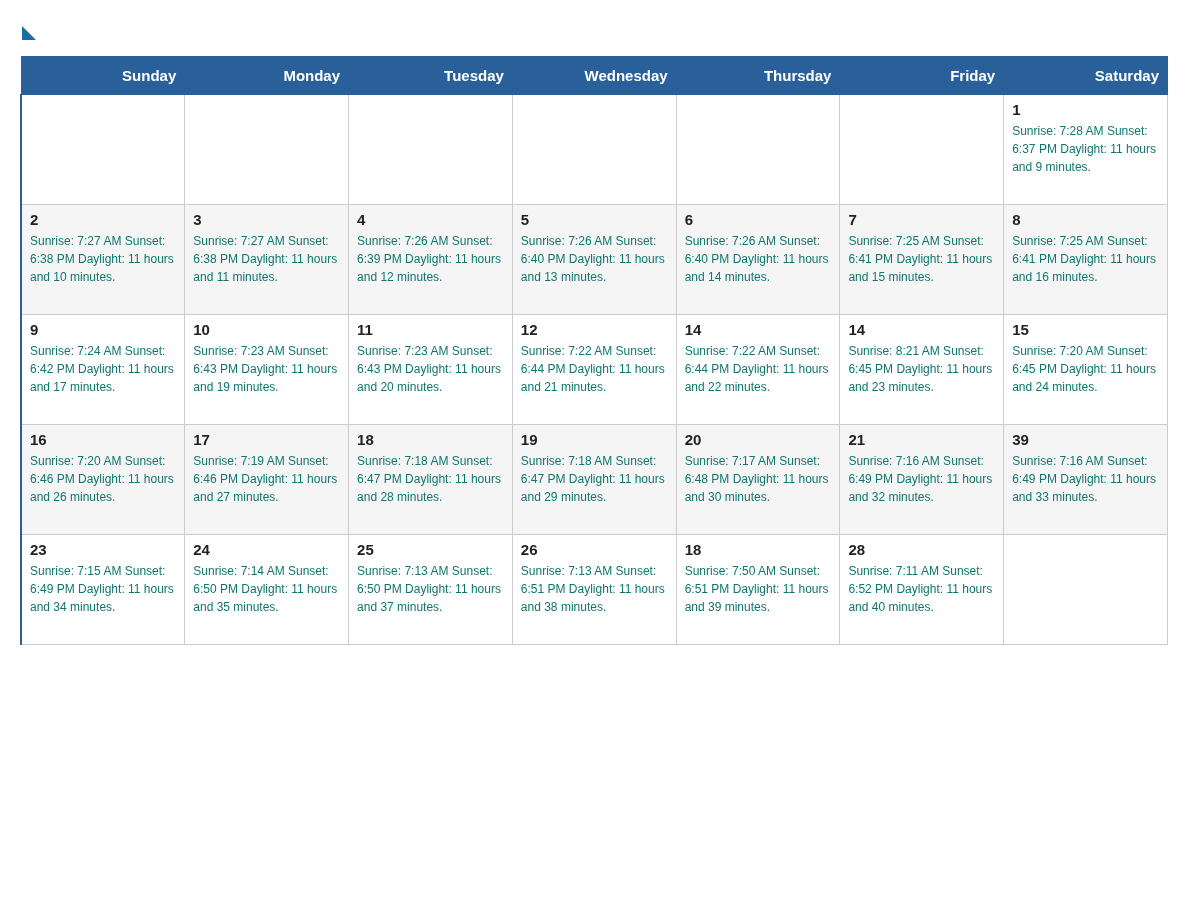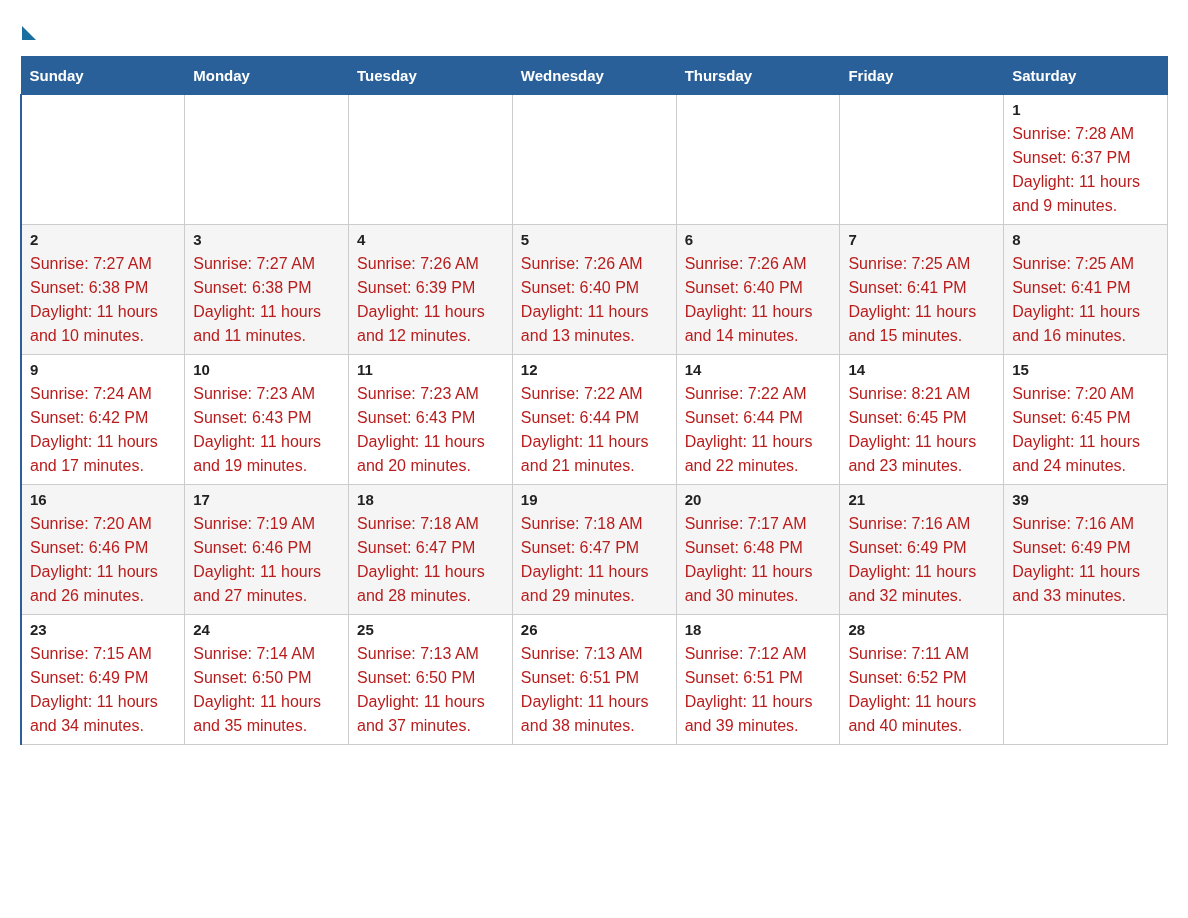--- a/index.html
+++ b/index.html
@@ -61,41 +61,41 @@
     .calendar {
       width: 100%;
       border-collapse: collapse;
       border: 1px solid #bbb;
     }
     .calendar th {
       background-color: #2a6099;
       color: #fff;
       font-size: 15px;
       padding: 10px 8px;
-      text-align: left;
+      text-align: right;
       border: 1px solid #2a6099;
     }
     .calendar td {
       width: 14.28%;
       vertical-align: top;
       border: 1px solid #ccc;
       padding: 6px 8px;
       min-height: 110px;
       height: 110px;
     }
     .day-num {
       font-size: 15px;
       font-weight: bold;
       color: #222;
       display: block;
       margin-bottom: 4px;
     }
     .day-info {
-      font-size: 16px;
-      color: #b91c1c;
+      font-size: 12px;
+      color: #0f766e;
       line-height: 1.5;
     }
     .empty-cell {
       background: #f9f9f9;
     }
     tr:nth-child(odd) td {
       background-color: #fff;
     }
     tr:nth-child(even) td {
       background-color: #f5f5f5;
@@ -300,21 +300,21 @@
 Daylight: 11 hours and 37 minutes.</div>
         </td>
         <td>
           <span class="day-num">26</span>
           <div class="day-info">Sunrise: 7:13 AM
 Sunset: 6:51 PM
 Daylight: 11 hours and 38 minutes.</div>
         </td>
         <td>
           <span class="day-num">18</span>
-          <div class="day-info">Sunrise: 7:12 AM
+          <div class="day-info">Sunrise: 7:50 AM
 Sunset: 6:51 PM
 Daylight: 11 hours and 39 minutes.</div>
         </td>
         <td>
           <span class="day-num">28</span>
           <div class="day-info">Sunrise: 7:11 AM
 Sunset: 6:52 PM
 Daylight: 11 hours and 40 minutes.</div>
         </td>
         <td class="empty-cell"></td>

